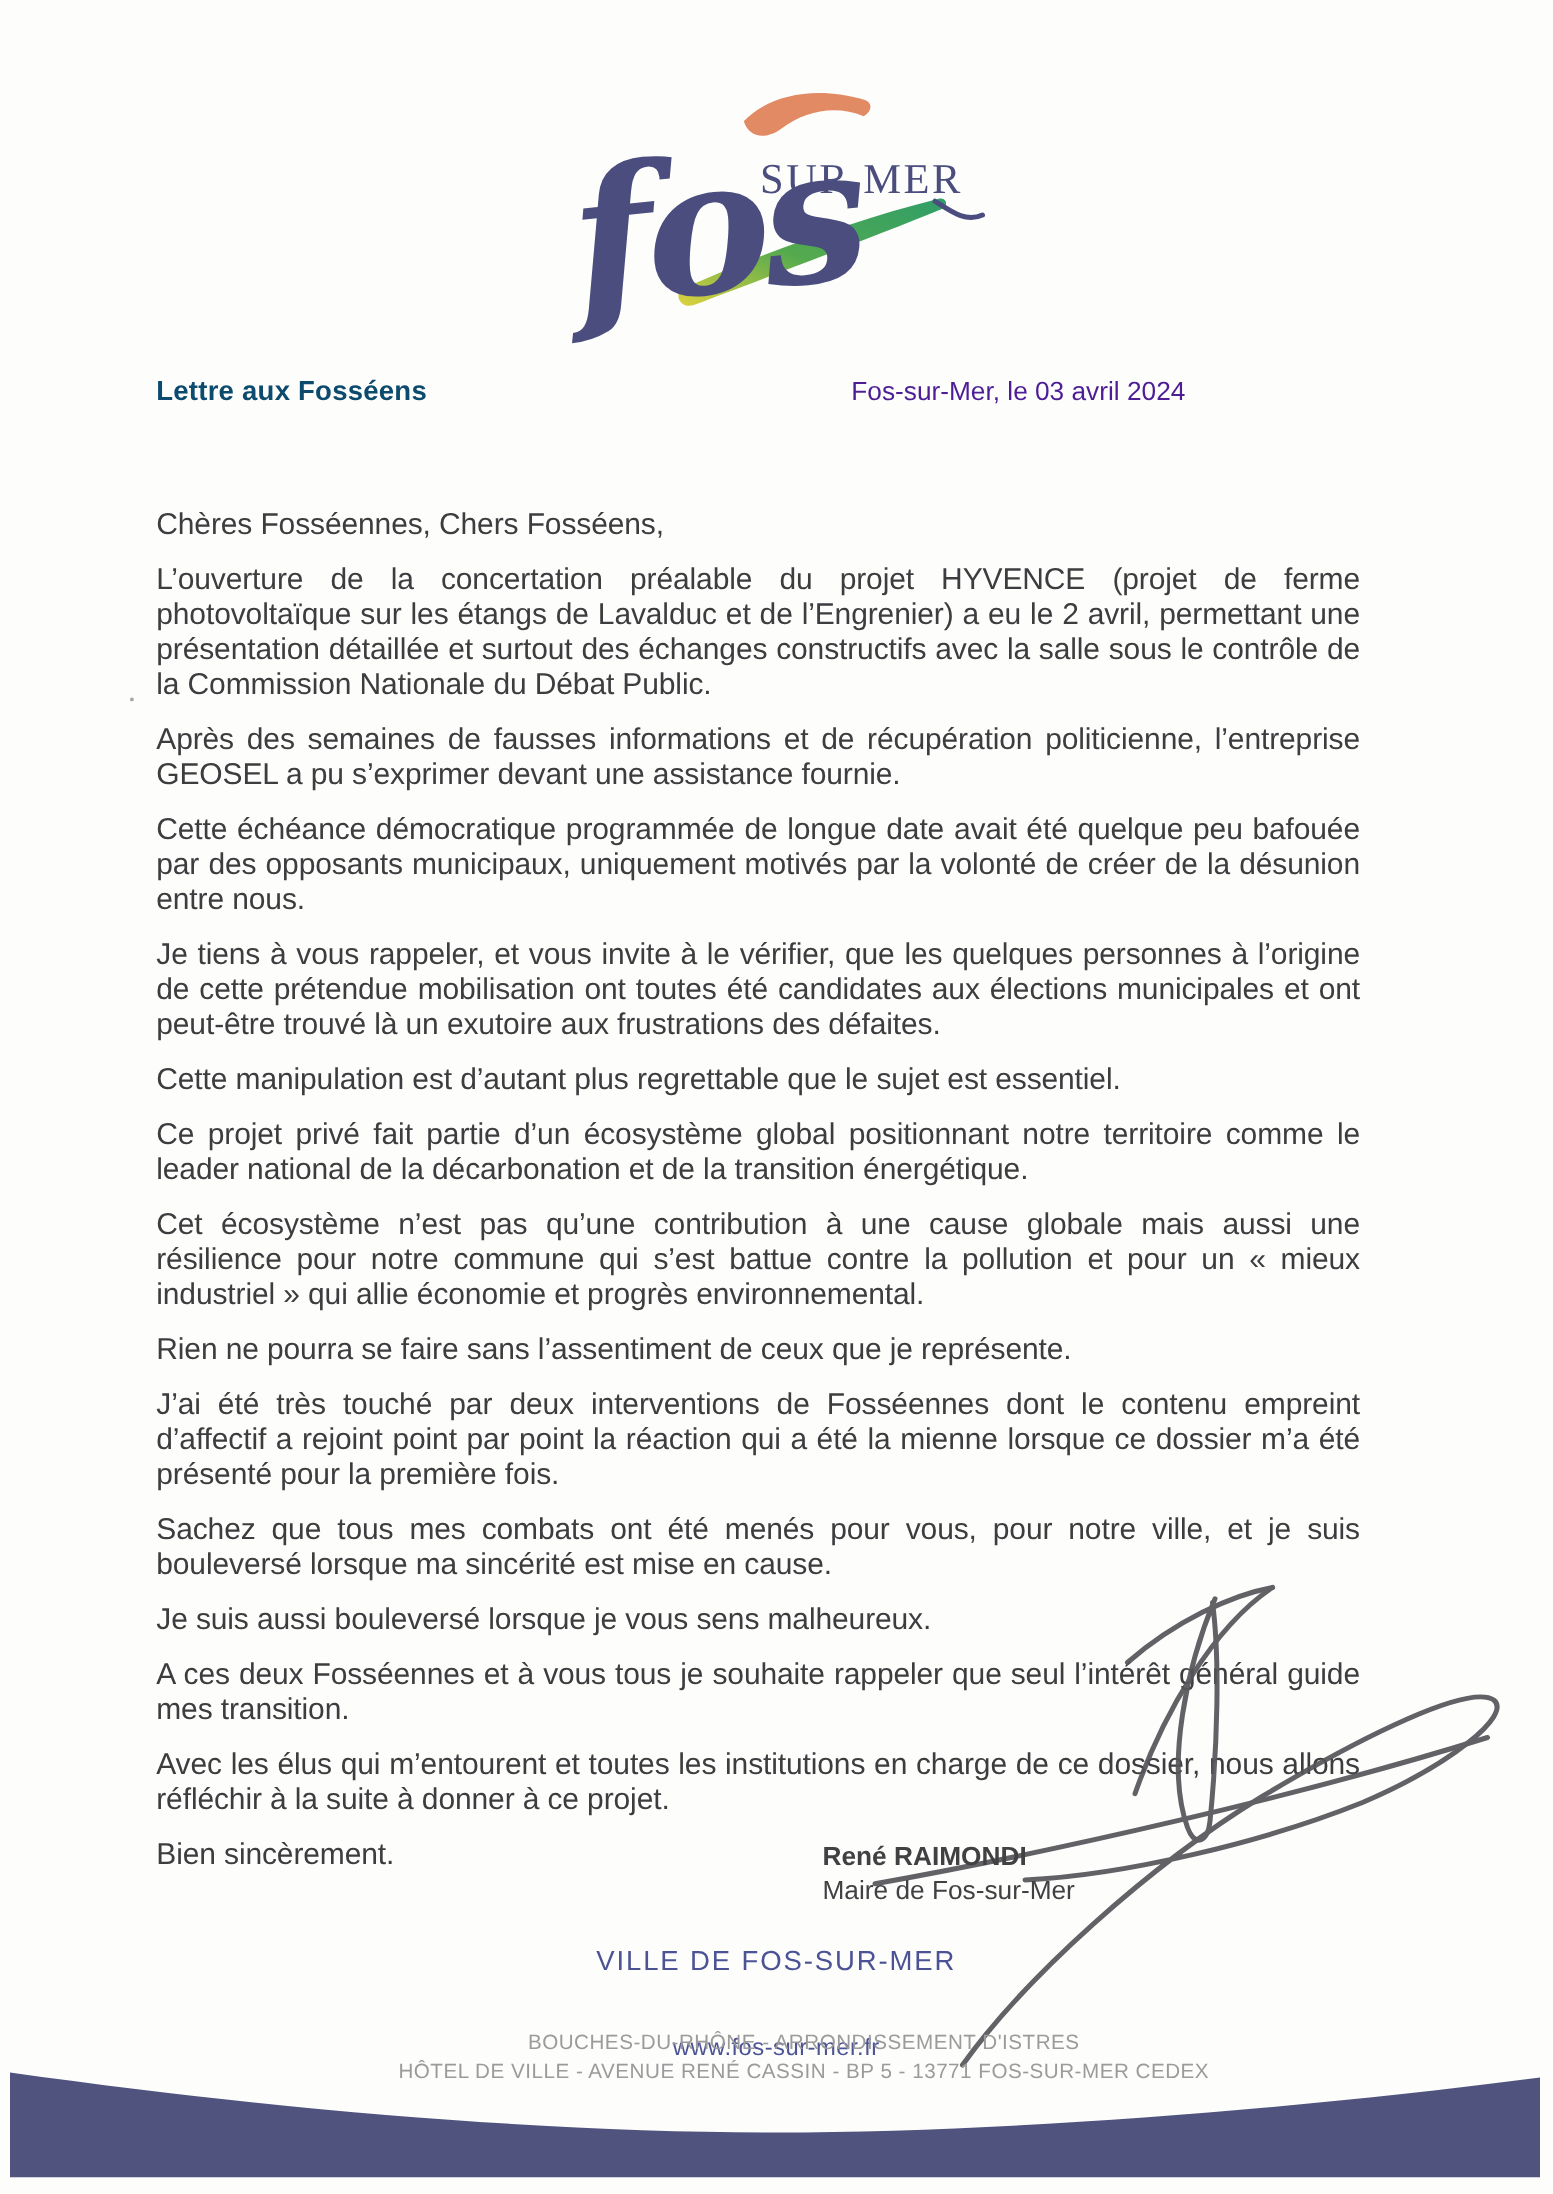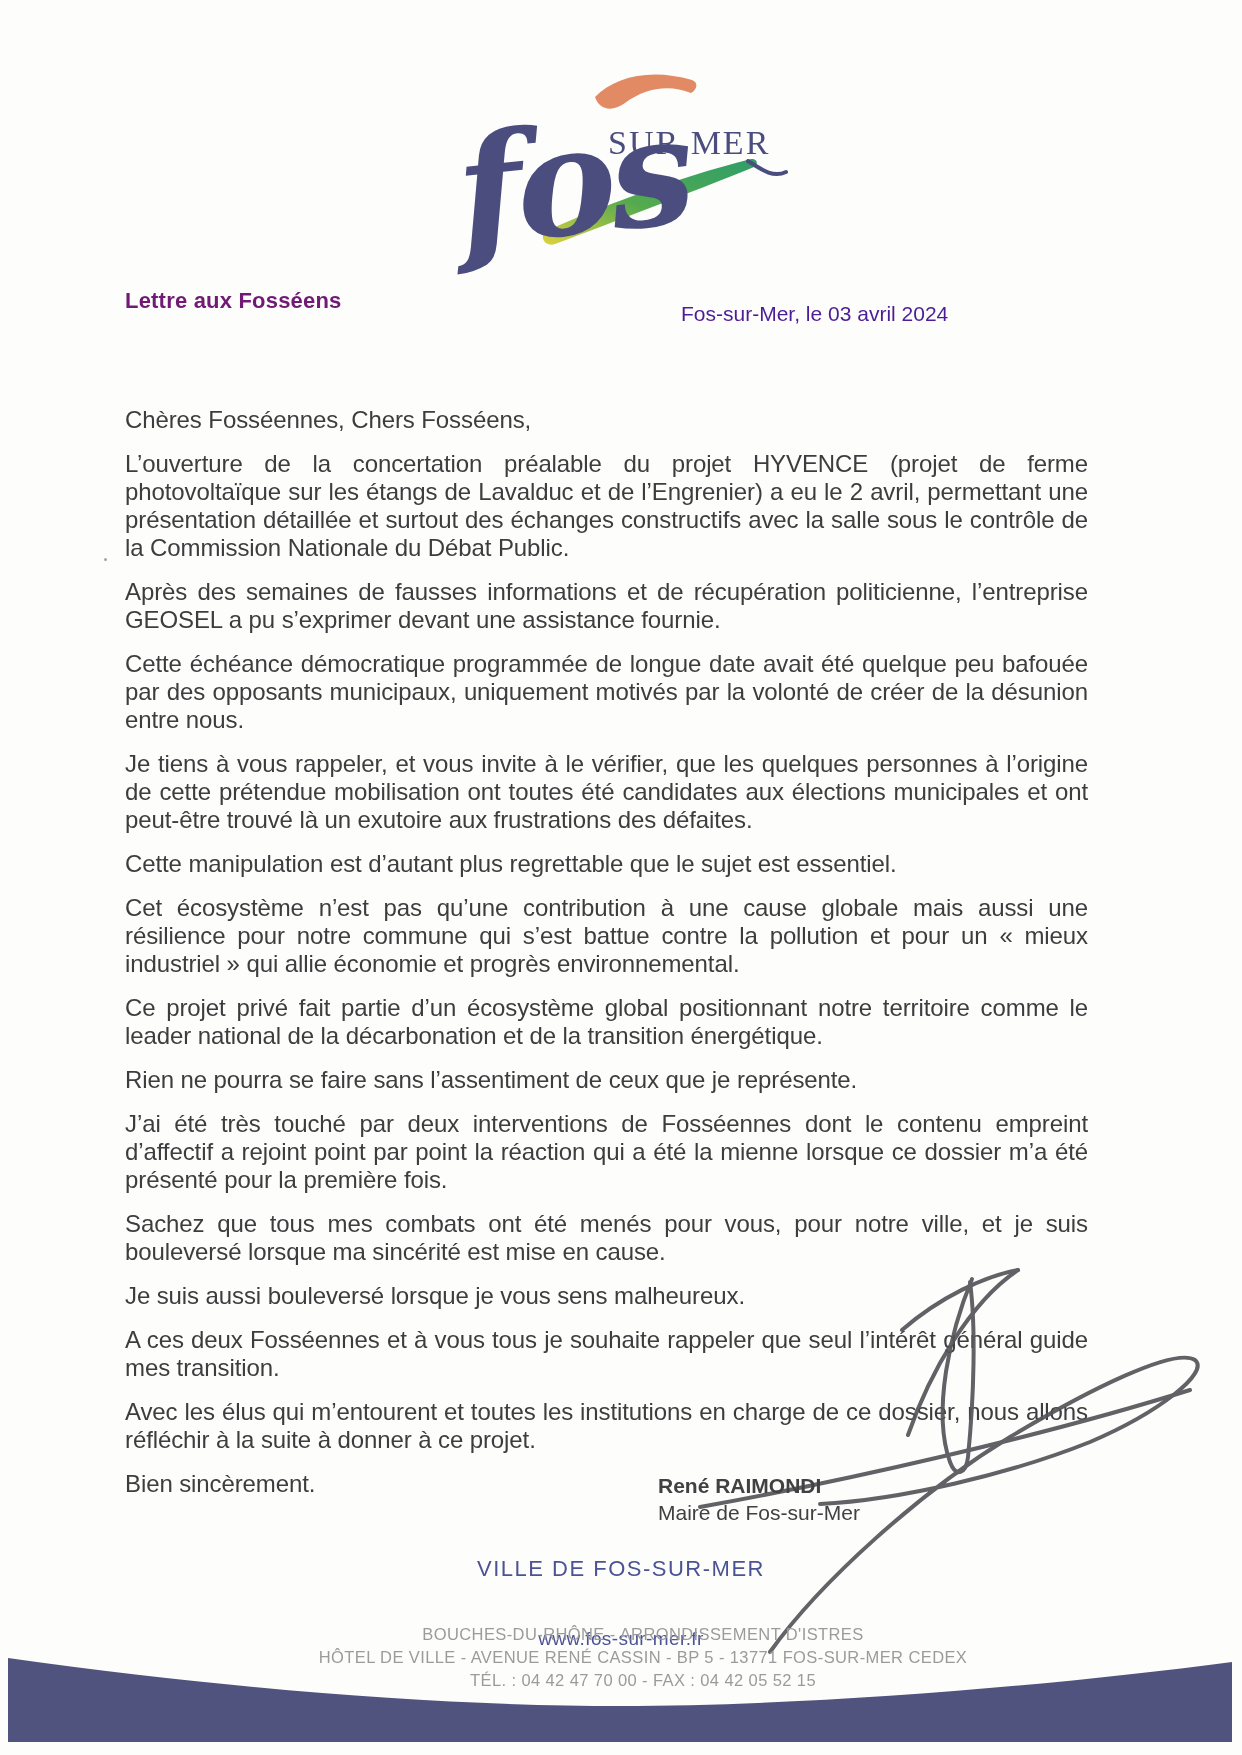--- a/index.html
+++ b/index.html
@@ -9,22 +9,22 @@
     background:#fdfdfc;
     overflow:hidden;
     font-family:"Liberation Sans", sans-serif;
     color:#3d3d3f;
   }
   
   .logo{position:absolute;left:450px;top:52px;width:345px;height:250px;}
   .sr-only{position:absolute;width:1px;height:1px;overflow:hidden;clip:rect(0 0 0 0);white-space:nowrap;}
   
   .letter-title{
-    position:absolute;left:125px;top:288px;
-    font-size:22px;font-weight:bold;color:#701a75;letter-spacing:0.2px;
+    position:absolute;left:125px;top:300px;
+    font-size:22px;font-weight:bold;color:#0c4a6e;letter-spacing:0.2px;
   }
   .dateline{
     position:absolute;left:657px;top:302px;
     font-size:21px;color:#4c1d95;margin-left:24px;
   }
   
   .body-text{
     position:absolute;left:125px;top:406px;width:963px;
     font-size:24px;line-height:28px;letter-spacing:-0.1px;
   }
@@ -88,22 +88,22 @@
   <div class="letter-title">Lettre aux Fosséens</div>
   <div class="dateline">Fos-sur-Mer, le 03 avril 2024</div>
 
   <div class="body-text">
     <p class="no-justify">Chères Fosséennes, Chers Fosséens,</p>
     <p>L’ouverture de la concertation préalable du projet HYVENCE (projet de ferme photovoltaïque sur les étangs de Lavalduc et de l’Engrenier) a eu le 2 avril, permettant une présentation détaillée et surtout des échanges constructifs avec la salle sous le contrôle de la Commission Nationale du Débat Public.</p>
     <p>Après des semaines de fausses informations et de récupération politicienne, l’entreprise GEOSEL a pu s’exprimer devant une assistance fournie.</p>
     <p>Cette échéance démocratique programmée de longue date avait été quelque peu bafouée par des opposants municipaux, uniquement motivés par la volonté de créer de la désunion entre nous.</p>
     <p>Je tiens à vous rappeler, et vous invite à le vérifier, que les quelques personnes à l’origine de cette prétendue mobilisation ont toutes été candidates aux élections municipales et ont peut-être trouvé là un exutoire aux frustrations des défaites.</p>
     <p>Cette manipulation est d’autant plus regrettable que le sujet est essentiel.</p>
+    <p>Ce projet privé fait partie d’un écosystème global positionnant notre territoire comme le leader national de la décarbonation et de la transition énergétique.</p>
     <p>Cet écosystème n’est pas qu’une contribution à une cause globale mais aussi une résilience pour notre commune qui s’est battue contre la pollution et pour un « mieux industriel » qui allie économie et progrès environnemental.</p>
-    <p>Ce projet privé fait partie d’un écosystème global positionnant notre territoire comme le leader national de la décarbonation et de la transition énergétique.</p>
     <p>Rien ne pourra se faire sans l’assentiment de ceux que je représente.</p>
     <p>J’ai été très touché par deux interventions de Fosséennes dont le contenu empreint d’affectif a rejoint point par point la réaction qui a été la mienne lorsque ce dossier m’a été présenté pour la première fois.</p>
     <p>Sachez que tous mes combats ont été menés pour vous, pour notre ville, et je suis bouleversé lorsque ma sincérité est mise en cause.</p>
     <p>Je suis aussi bouleversé lorsque je vous sens malheureux.</p>
     <p>A ces deux Fosséennes et à vous tous je souhaite rappeler que seul l’intérêt général guide mes transition.</p>
     <p>Avec les élus qui m’entourent et toutes les institutions en charge de ce dossier, nous allons réfléchir à la suite à donner à ce projet.</p>
     <p class="no-justify">Bien sincèrement.</p>
   </div>
 
   <svg class="signature-svg" viewBox="0 0 600 420">
@@ -122,21 +122,20 @@
   </div>
 
   <div class="org">
     <div class="org-name">VILLE DE FOS-SUR-MER</div>
     <div class="org-site">www.fos-sur-mer.fr</div>
   </div>
 
   <div class="footer">
     <div>BOUCHES-DU-RHÔNE - ARRONDISSEMENT D'ISTRES</div>
     <div>HÔTEL DE VILLE - AVENUE RENÉ CASSIN - BP 5 - 13771 FOS-SUR-MER CEDEX</div>
-    <div>TÉL. : 04 42 47 70 00 - FAX : 04 42 05 52 15</div>
   </div>
 
   <svg class="band" viewBox="0 0 1242 112">
     <path d="M8,28 C250,62 460,76 620,76 C810,76 1050,56 1232,32 L1232,112 L8,112 Z" fill="#51537f"></path>
   </svg>
 
   <div class="artifact-dot"></div>
 
 </div>
 

